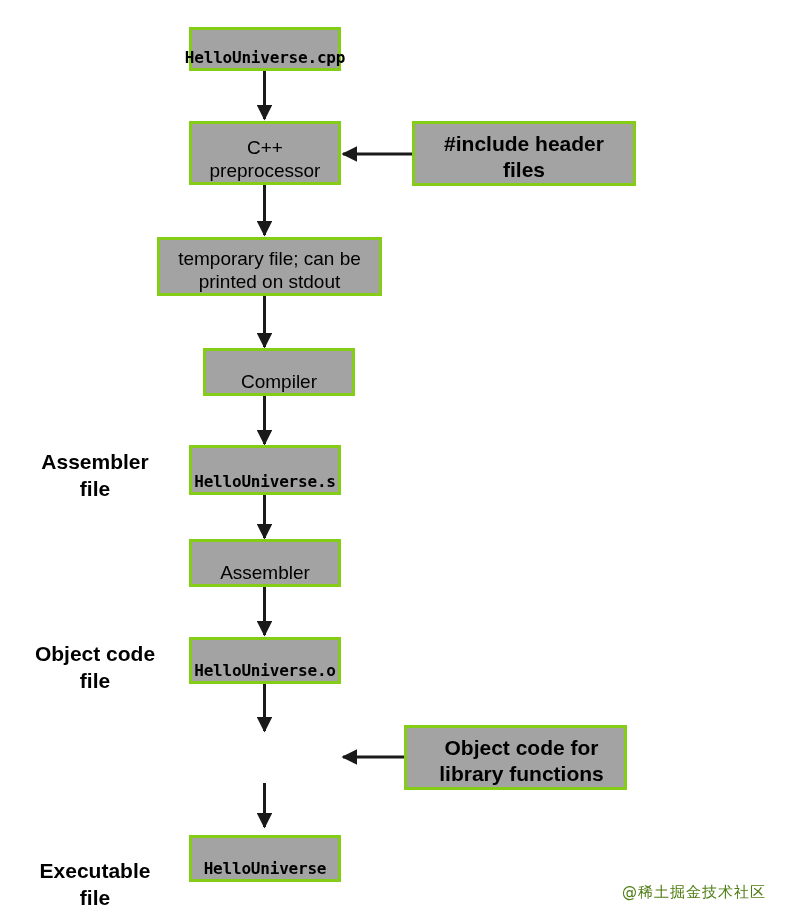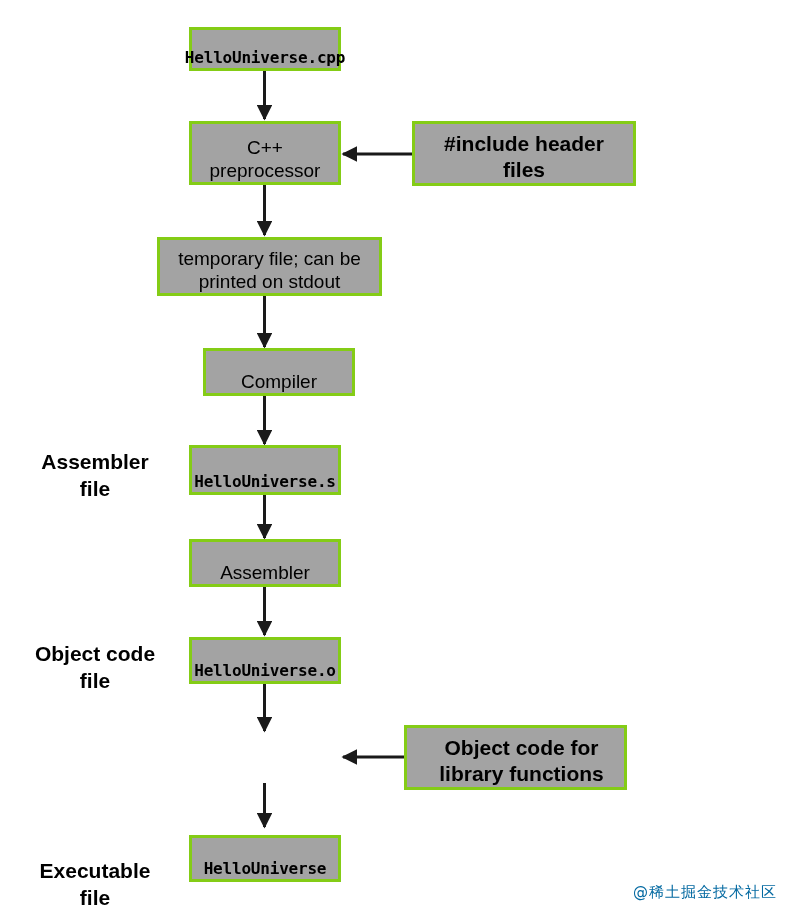--- a/index.html
+++ b/index.html
@@ -76,25 +76,25 @@
     position: absolute;
     left: 0; top: 0;
     width: 786px;
     height: 918px;
     pointer-events: none;
   }
 
   
   .watermark {
     position: absolute;
-    right: 9px;
+    right: 20px;
     bottom: 16px;
     font-family: "DejaVu Sans", sans-serif;
     font-size: 15px;
-    color: #0369a1;
+    color: #4d7c0f;
     letter-spacing: 1px;
     user-select: none;
   }
 </style>
 </head>
 <body>
 
 <div id="diagram">
 
   <svg id="wires" viewBox="0 0 786 918" width="786" height="918" xmlns="http://www.w3.org/2000/svg">

